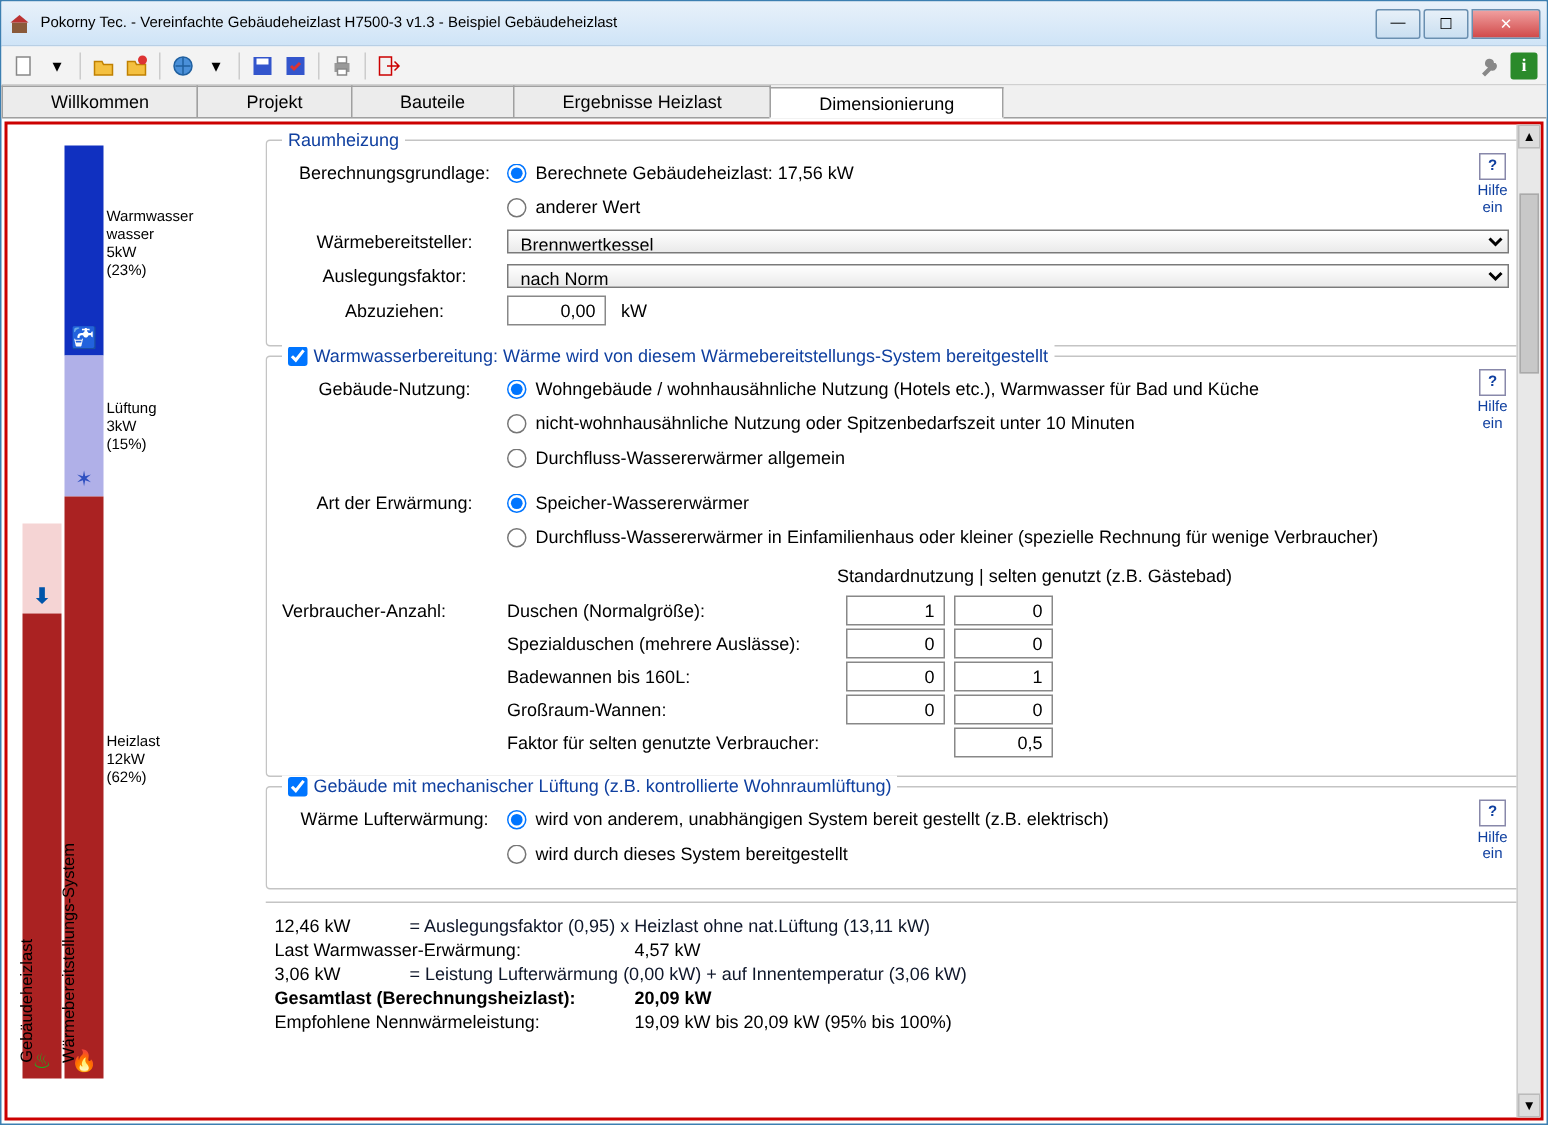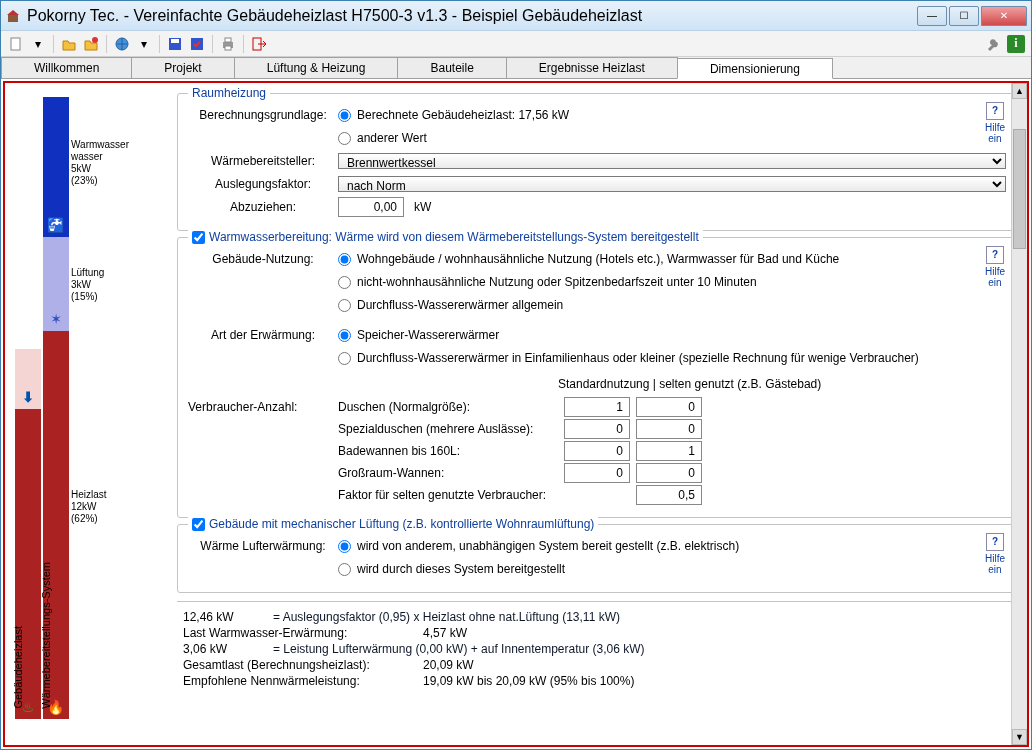--- a/index.html
+++ b/index.html
@@ -2,21 +2,21 @@
 <html><head>
 <meta charset="utf-8">
 <style>
 * { box-sizing: border-box; margin: 0; padding: 0; }
 body { font-family: "Segoe UI", Tahoma, sans-serif; font-size: 12px; background: #fff; width: 1032px; height: 750px; overflow: hidden; }
 
 
 .window { border: 1px solid #3c7fb1; background: #fff; width: 1032px; height: 750px; display: flex; flex-direction: column; }
 .titlebar { height: 30px; background: linear-gradient(#e8f1fa, #cfe4f7); display: flex; align-items: center; padding: 0 4px; border-bottom: 1px solid #b8cfe5; }
 .titlebar-icon { width: 16px; height: 16px; margin-right: 6px; display: inline-flex; align-items: center; justify-content: center; }
-.titlebar-text { flex: 1; font-size: 16px; color: #000; }
+.titlebar-text { flex: 1; font-size: 10px; color: #000; }
 .window-controls { display: flex; gap: 2px; }
 .win-btn { width: 30px; height: 20px; border: 1px solid #6a8fb0; background: linear-gradient(#e7f0f8, #cadff1); display: flex; align-items: center; justify-content: center; border-radius: 2px; font-size: 10px; cursor: pointer; }
 .win-btn.close { background: linear-gradient(#f0a0a0, #d14a4a); color: #fff; width: 46px; border-radius: 0 2px 0 0; }
 
 
 .toolbar { height: 26px; background: #f3f3f3; border-bottom: 1px solid #d0d0d0; display: flex; align-items: center; padding: 0 6px; gap: 4px; }
 .tool-ico { width: 18px; height: 18px; display: inline-flex; align-items: center; justify-content: center; cursor: pointer; }
 .tool-sep { width: 1px; height: 18px; background: #ccc; margin: 0 2px; }
 .toolbar-right { margin-left: auto; display: flex; gap: 4px; }
 
@@ -59,21 +59,21 @@
 .scrollbar-imit { width: 16px; background: #e8e8e8; border-left: 1px solid #ccc; position: absolute; right: 0; top: 0; bottom: 0; display: flex; flex-direction: column; }
 .sb-btn { height: 16px; background: #ddd; border: 1px solid #bbb; display: flex; align-items: center; justify-content: center; font-size: 9px; cursor: pointer; }
 .sb-thumb { flex: 0 0 120px; background: #c8c8c8; border: 1px solid #aaa; margin: 1px; margin-top: 30px; }
 .sb-track { flex: 1; }
 
 .results { border-top: 1px solid #c4c4c4; margin-top: 8px; padding: 6px 0 4px 6px; }
 .res-row { display: flex; font-size: 12px; margin: 2px 0; }
 .res-row .rlbl { width: 240px; }
 .res-row .rval { width: 90px; }
 .res-row .rform { color: #0f172a; flex: 1; }
-.res-row.bold { font-weight: normal; }
+.res-row.bold { font-weight: bold; }
 </style>
 </head>
 <body>
 
 <div class="window">
 
   <div class="titlebar">
     <span class="titlebar-icon">
       <svg width="14" height="14">
           <rect x="2" y="6" width="10" height="7" fill="#8a5a3a"></rect>
@@ -149,21 +149,20 @@
             <path d="M10 6a3 3 0 10-4 3l-4 4 2 2 4-4a3 3 0 003-5z" fill="#888"></path>
           </svg>
         </span>
       <span class="tool-ico" style="background:#2a8a2a;color:#fff;font-weight:bold;border-radius:2px;font-family:serif;">i</span>
     </div>
   </div>
 
   <div class="tabs">
     <div class="tab">Willkommen</div>
     <div class="tab">Projekt</div>
-    <div class="tab">Lüftung &amp; Heizung</div>
     <div class="tab">Bauteile</div>
     <div class="tab">Ergebnisse Heizlast</div>
     <div class="tab active">Dimensionierung</div>
   </div>
 
   <div class="content">
 
     <div class="left-col">
       <div class="bar-col first" style="height:630px;">
         <div class="bar-label-vert">Gebäudeheizlast</div>

